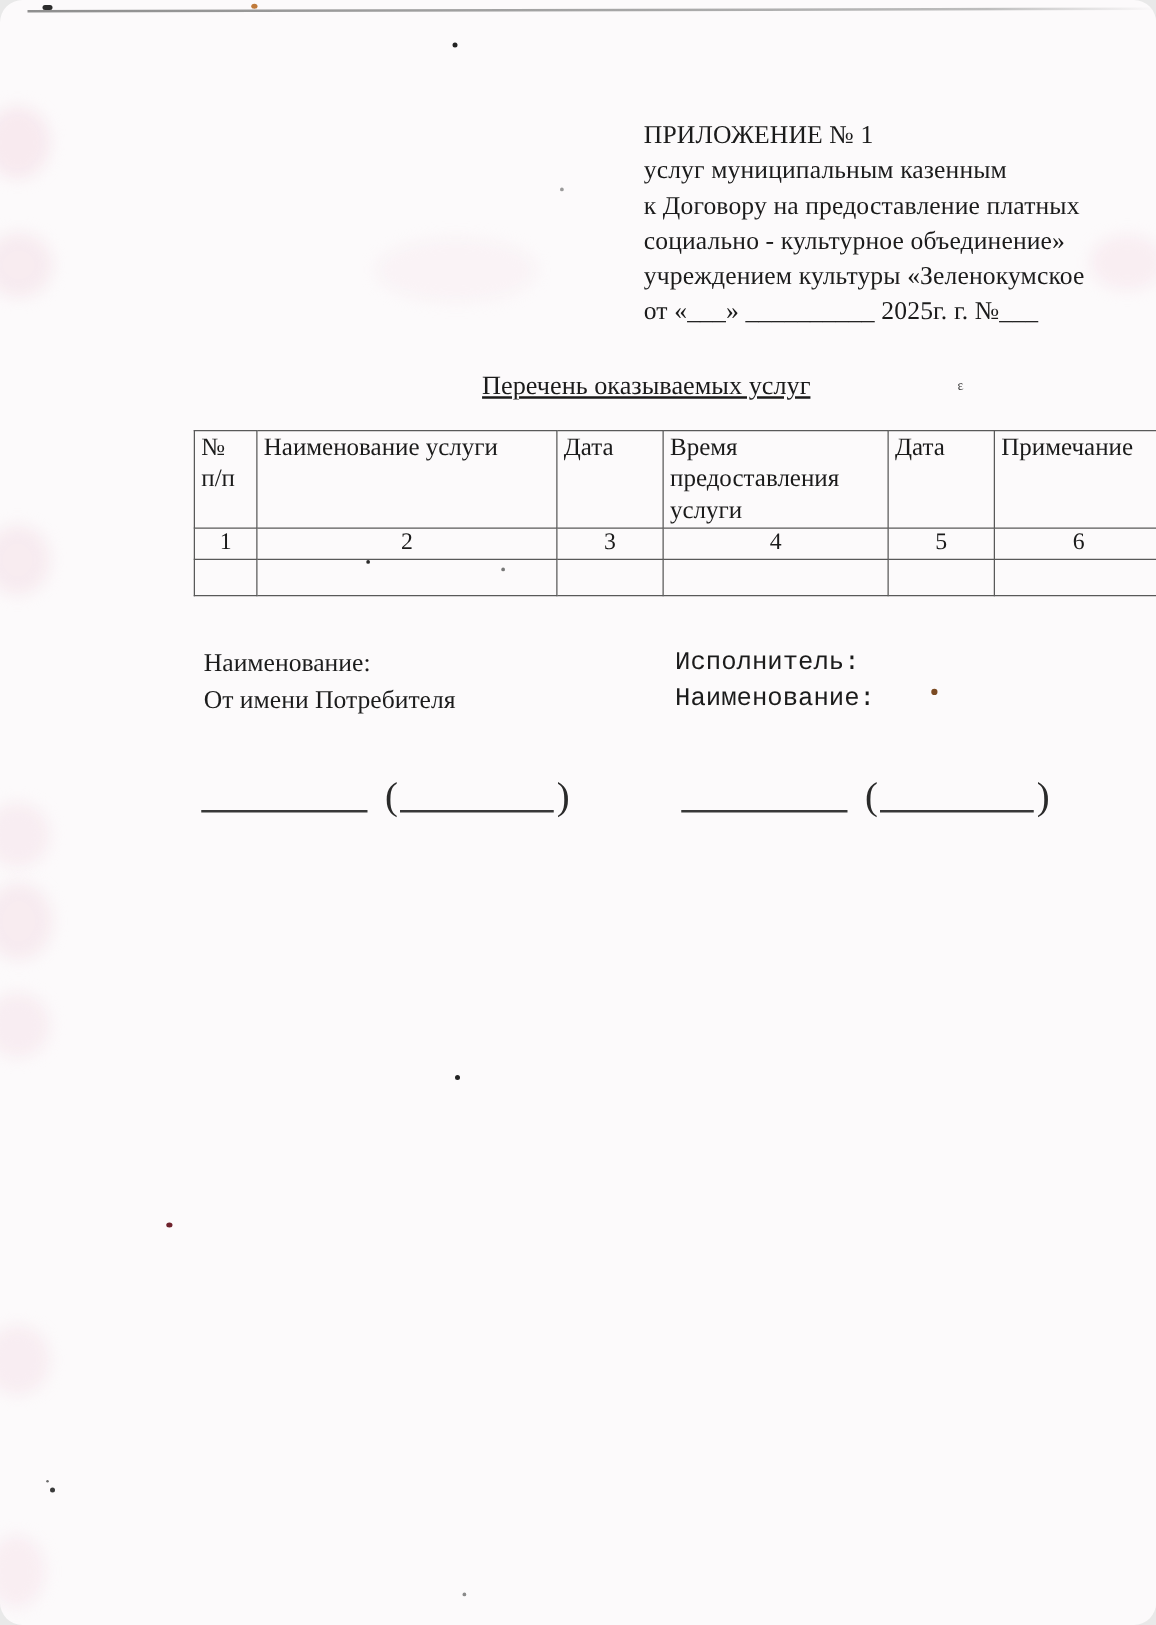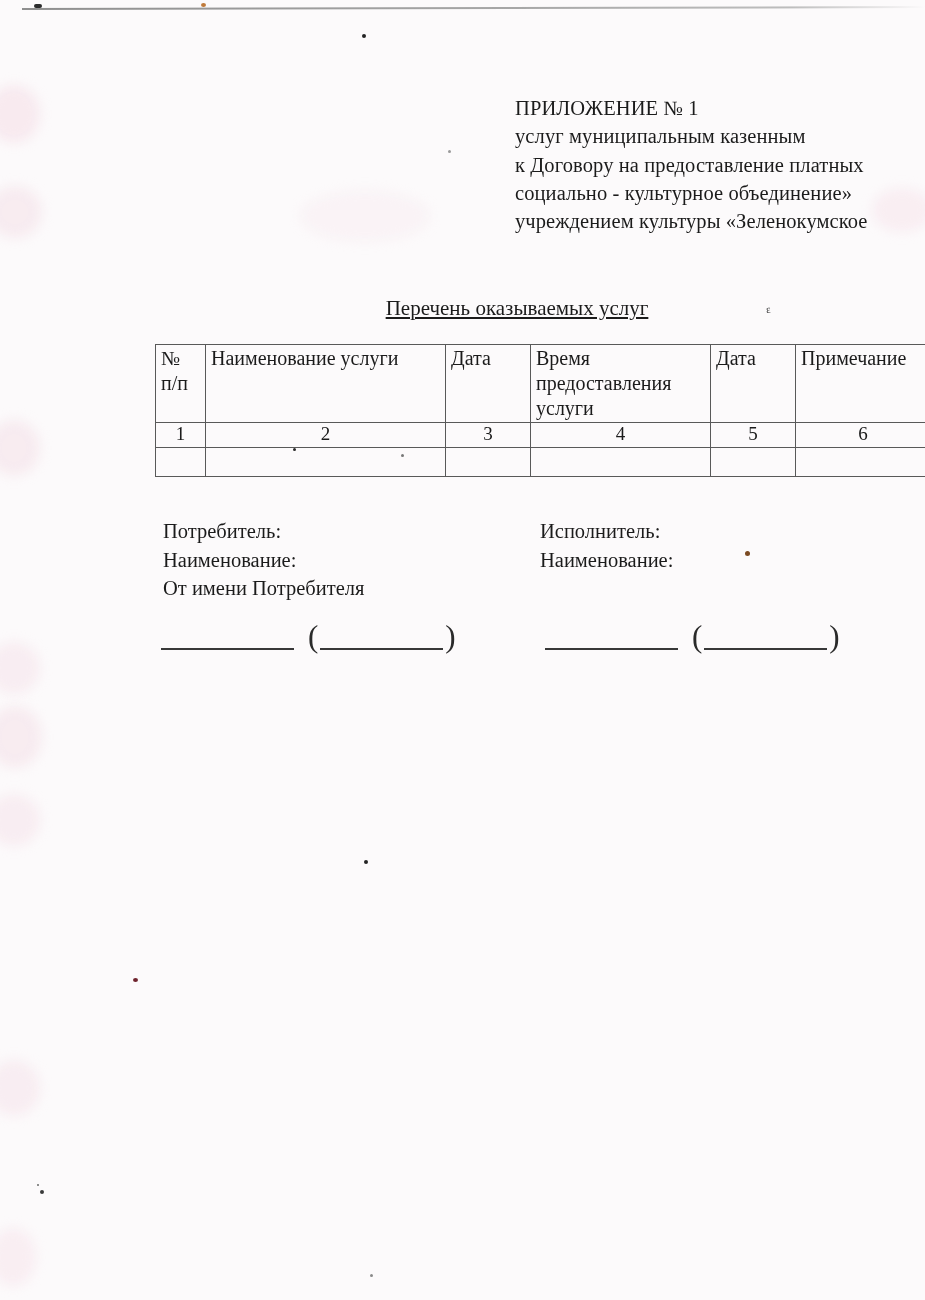--- a/index.html
+++ b/index.html
@@ -7,20 +7,21 @@
   body { font-family: "Liberation Serif", "DejaVu Serif", serif; }
 
   .page {
     position: relative;
     width: 925px;
     height: 1300px;
     margin: 0 auto;
     background: #fcfafb;
     overflow: hidden;
     color: #1d1d1d;
+    border-radius: 18px;
   }
 
   
   .scan-topline {
     position: absolute;
     left: 22px; top: 7px;
     width: 903px; height: 2px;
     background: linear-gradient(90deg, #8f8f8f 0%, #a7a7a7 55%, #bdbdbd 85%, rgba(189,189,189,0) 100%);
     transform: rotate(-0.12deg);
   }
@@ -94,21 +95,21 @@
 
   
   .party-block {
     position: absolute;
     top: 517px;
     font-size: 20.5px;
     line-height: 28.5px;
     color: #1b1b1b;
   }
   .party-consumer { left: 163px; }
-  .party-executor { left: 540px; }
+  .party-executor { left: 540px; font-family: Liberation Mono, monospace; }
 
   
   .sig-group {
     position: absolute;
     top: 612px;
     display: flex;
     align-items: flex-end;
     height: 38px;
   }
   .sig-consumer { left: 161px; }
@@ -158,20 +159,21 @@
   <div class="speck" style="left:37px; top:1184px; width:2px; height:2px; background:#6a6a6a;"></div>
   <div class="speck" style="left:370px; top:1274px; width:3px; height:3px; background:#8a8a8a;"></div>
   <div class="speck" style="left:745px; top:551px; width:5px; height:5px; background:#7b4a22;"></div>
 
   <div class="header-block">
     <div>ПРИЛОЖЕНИЕ № 1</div>
     <div>услуг муниципальным казенным</div>
     <div>к Договору на предоставление платных</div>
     <div>социально - культурное объединение»</div>
     <div>учреждением культуры «Зеленокумское</div>
+    <div>от «___» __________ 2025г.  г. №___</div>
   </div>
 
   <div class="doc-title">Перечень оказываемых услуг</div>
   <div class="tiny-mark" style="left:766px; top:303px;">ε</div>
 
   <table class="svc-table">
     <colgroup>
       <col style="width:50px">
       <col style="width:240px">
       <col style="width:85px">
@@ -201,21 +203,20 @@
         <td></td>
         <td></td>
         <td></td>
         <td></td>
         <td></td>
       </tr>
     </tbody>
   </table>
 
   <div class="party-block party-consumer">
-    <div>Потребитель:</div>
     <div>Наименование:</div>
     <div>От имени Потребителя</div>
   </div>
   <div class="party-block party-executor">
     <div>Исполнитель:</div>
     <div>Наименование:</div>
   </div>
 
   <div class="sig-group sig-consumer">
     <span class="sig-line w1"></span>

